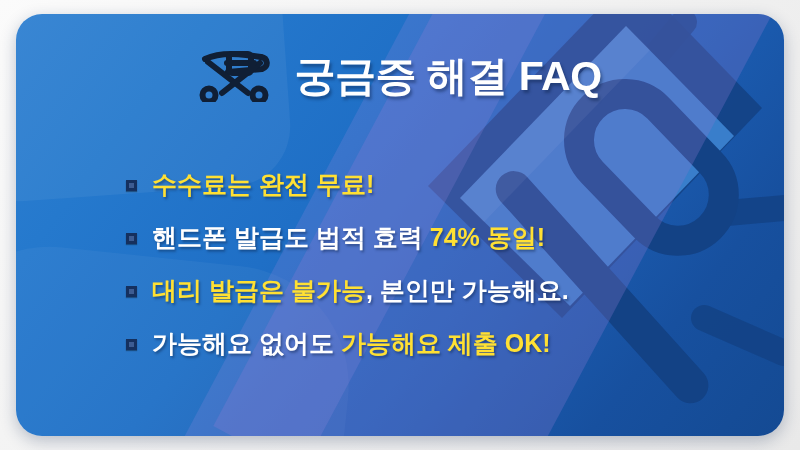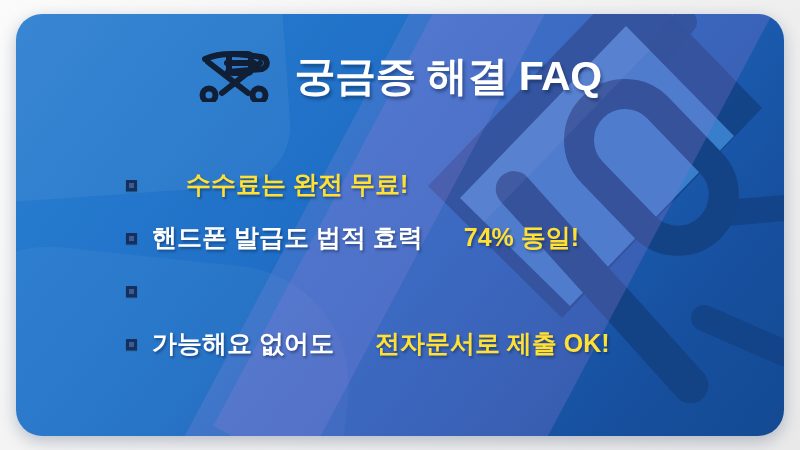--- a/index.html
+++ b/index.html
@@ -159,21 +159,21 @@
 
   .bullet-text {
     font-size: 25px;
     font-weight: 700;
     white-space: nowrap;
     line-height: 1.1;
     text-shadow: 1.5px 2px 2.5px rgba(8,28,65,.45);
   }
 
   .seg-white  { color: #ffffff; margin-top: 24px; }
-  .seg-yellow { color: #ffe033; margin-left: 34px; }
+  .seg-yellow { color: #ffe033; }
 </style>
 </head>
 <body>
 
 <div id="stage">
 
   <div id="card">
 
     <div class="patch-tl"></div>
     <div class="patch-bl"></div>
@@ -249,25 +249,28 @@
 
         <div class="bullet-row">
           <span class="bullet-marker"></span>
           <span class="bullet-text">
             <span class="seg-white">핸드폰 발급도 법적 효력 </span><span class="seg-yellow">74% 동일!</span>
           </span>
         </div>
 
         <div class="bullet-row">
           <span class="bullet-marker"></span>
-        </div>
-
-        <div class="bullet-row">
-          <span class="bullet-marker"></span>
-          <span class="bullet-text">
-            <span class="seg-white">가능해요 없어도 </span><span class="seg-yellow">전자문서로 제출 OK!</span>
+          <span class="bullet-text">
+            <span class="seg-yellow">대리 발급은 불가능</span><span class="seg-white">, 본인만 가능해요.</span>
+          </span>
+        </div>
+
+        <div class="bullet-row">
+          <span class="bullet-marker"></span>
+          <span class="bullet-text">
+            <span class="seg-white">가능해요 없어도 </span><span class="seg-yellow">가능해요 제출 OK!</span>
           </span>
         </div>
       </div>
 
     </div>
   </div>
 </div>
 
 </body></html>

